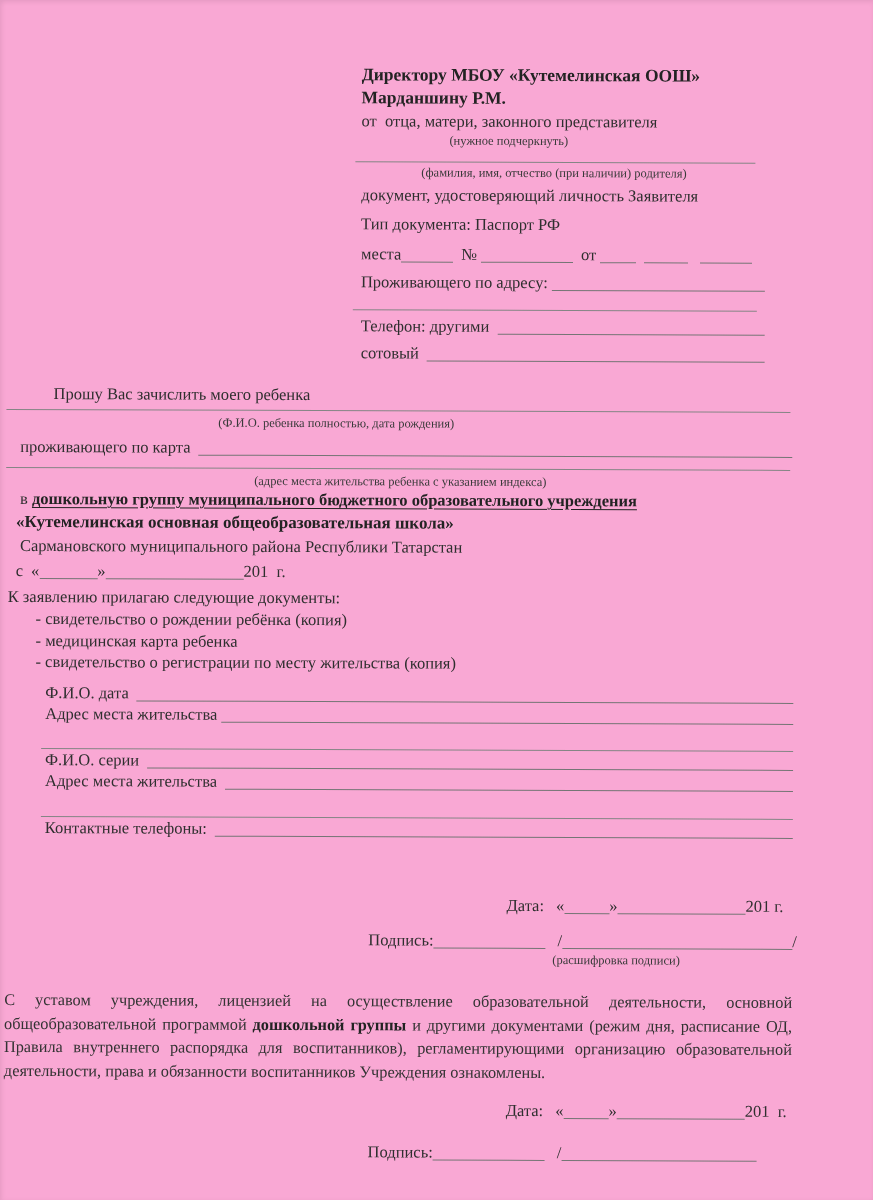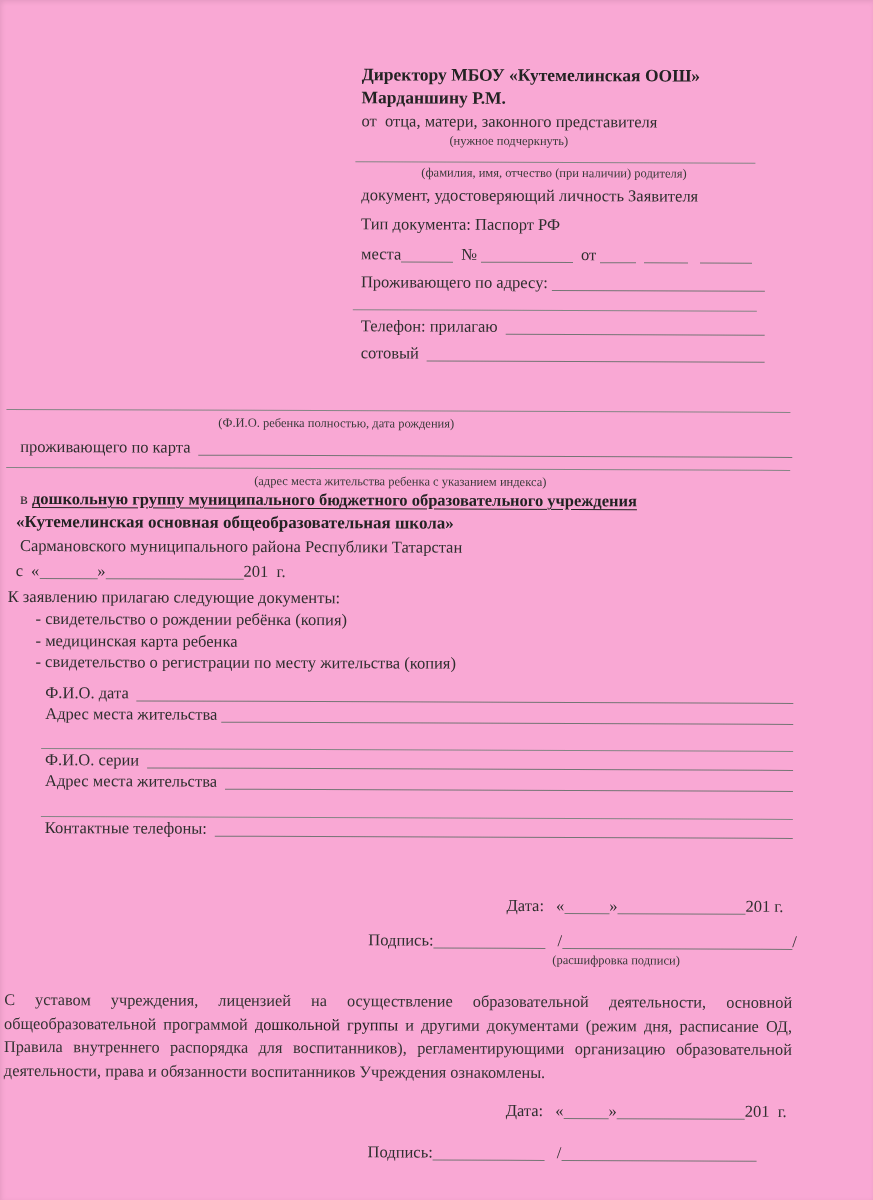--- a/index.html
+++ b/index.html
@@ -64,21 +64,21 @@
   .pr-fa { margin-top:13px; }
   .pr-rule1 { margin-top:24px; margin-left:-4px; width:752px; }
   .pr-m { margin-top:11px; }
   .pr-ma { margin-top:15px; }
   .pr-rule2 { margin-top:25px; margin-left:-4px; width:752px; }
   .pr-c { margin-top:11px; }
   .date1 { left:510px; top:893px; }
   .sig1 { left:372px; top:928px; }
   .cap-sig { left:556px; top:951px; }
   .ack { left:8px; top:988px; width:788px; text-align:justify; font-size:16.3px; line-height:23.5px; color:#333; }
-  .ack .bold { font-weight:normal; color:#232323;margin-top:20px; }
+  .ack .bold { font-weight:bold; color:#232323;margin-top:20px; }
   .date2 { left:510px; top:1098px; }
   .sig2 { left:372px; top:1140px; }
 </style>
 </head>
 <body>
 
 <div class="page">
   <div class="sheet">
 
     <div class="header">
@@ -106,32 +106,33 @@
           <span class="gap12"></span>
         <span class="fill bw52"></span>
       </div>
       <div class="row addr-row">
         <span>Проживающего по адресу:</span>
           <span class="gap4"></span>
         <span class="fill grow"></span>
       </div>
       <div class="rule r2"></div>
       <div class="row ph1">
-        <span>Телефон: прилагаю</span>
+        <span>Телефон: другими</span>
           <span class="gap8"></span>
         <span class="fill grow"></span>
       </div>
       <div class="row ph2">
         <span>сотовый</span>
           <span class="gap8"></span>
         <span class="fill grow"></span>
       </div>
     </div>
 
 
+    <div class="abs request">Прошу Вас зачислить моего ребенка</div>
     <div class="abs rule l-child"></div>
     <div class="abs note cap-child">(Ф.И.О. ребенка полностью, дата рождения)</div>
     <div class="abs row addr-child">
       <span>проживающего по карта</span>
         <span class="gap8"></span>
       <span class="fill grow"></span>
     </div>
     <div class="abs rule l-addr"></div>
     <div class="abs note cap-addr">(адрес места жительства ребенка с указанием  индекса)</div>
 

